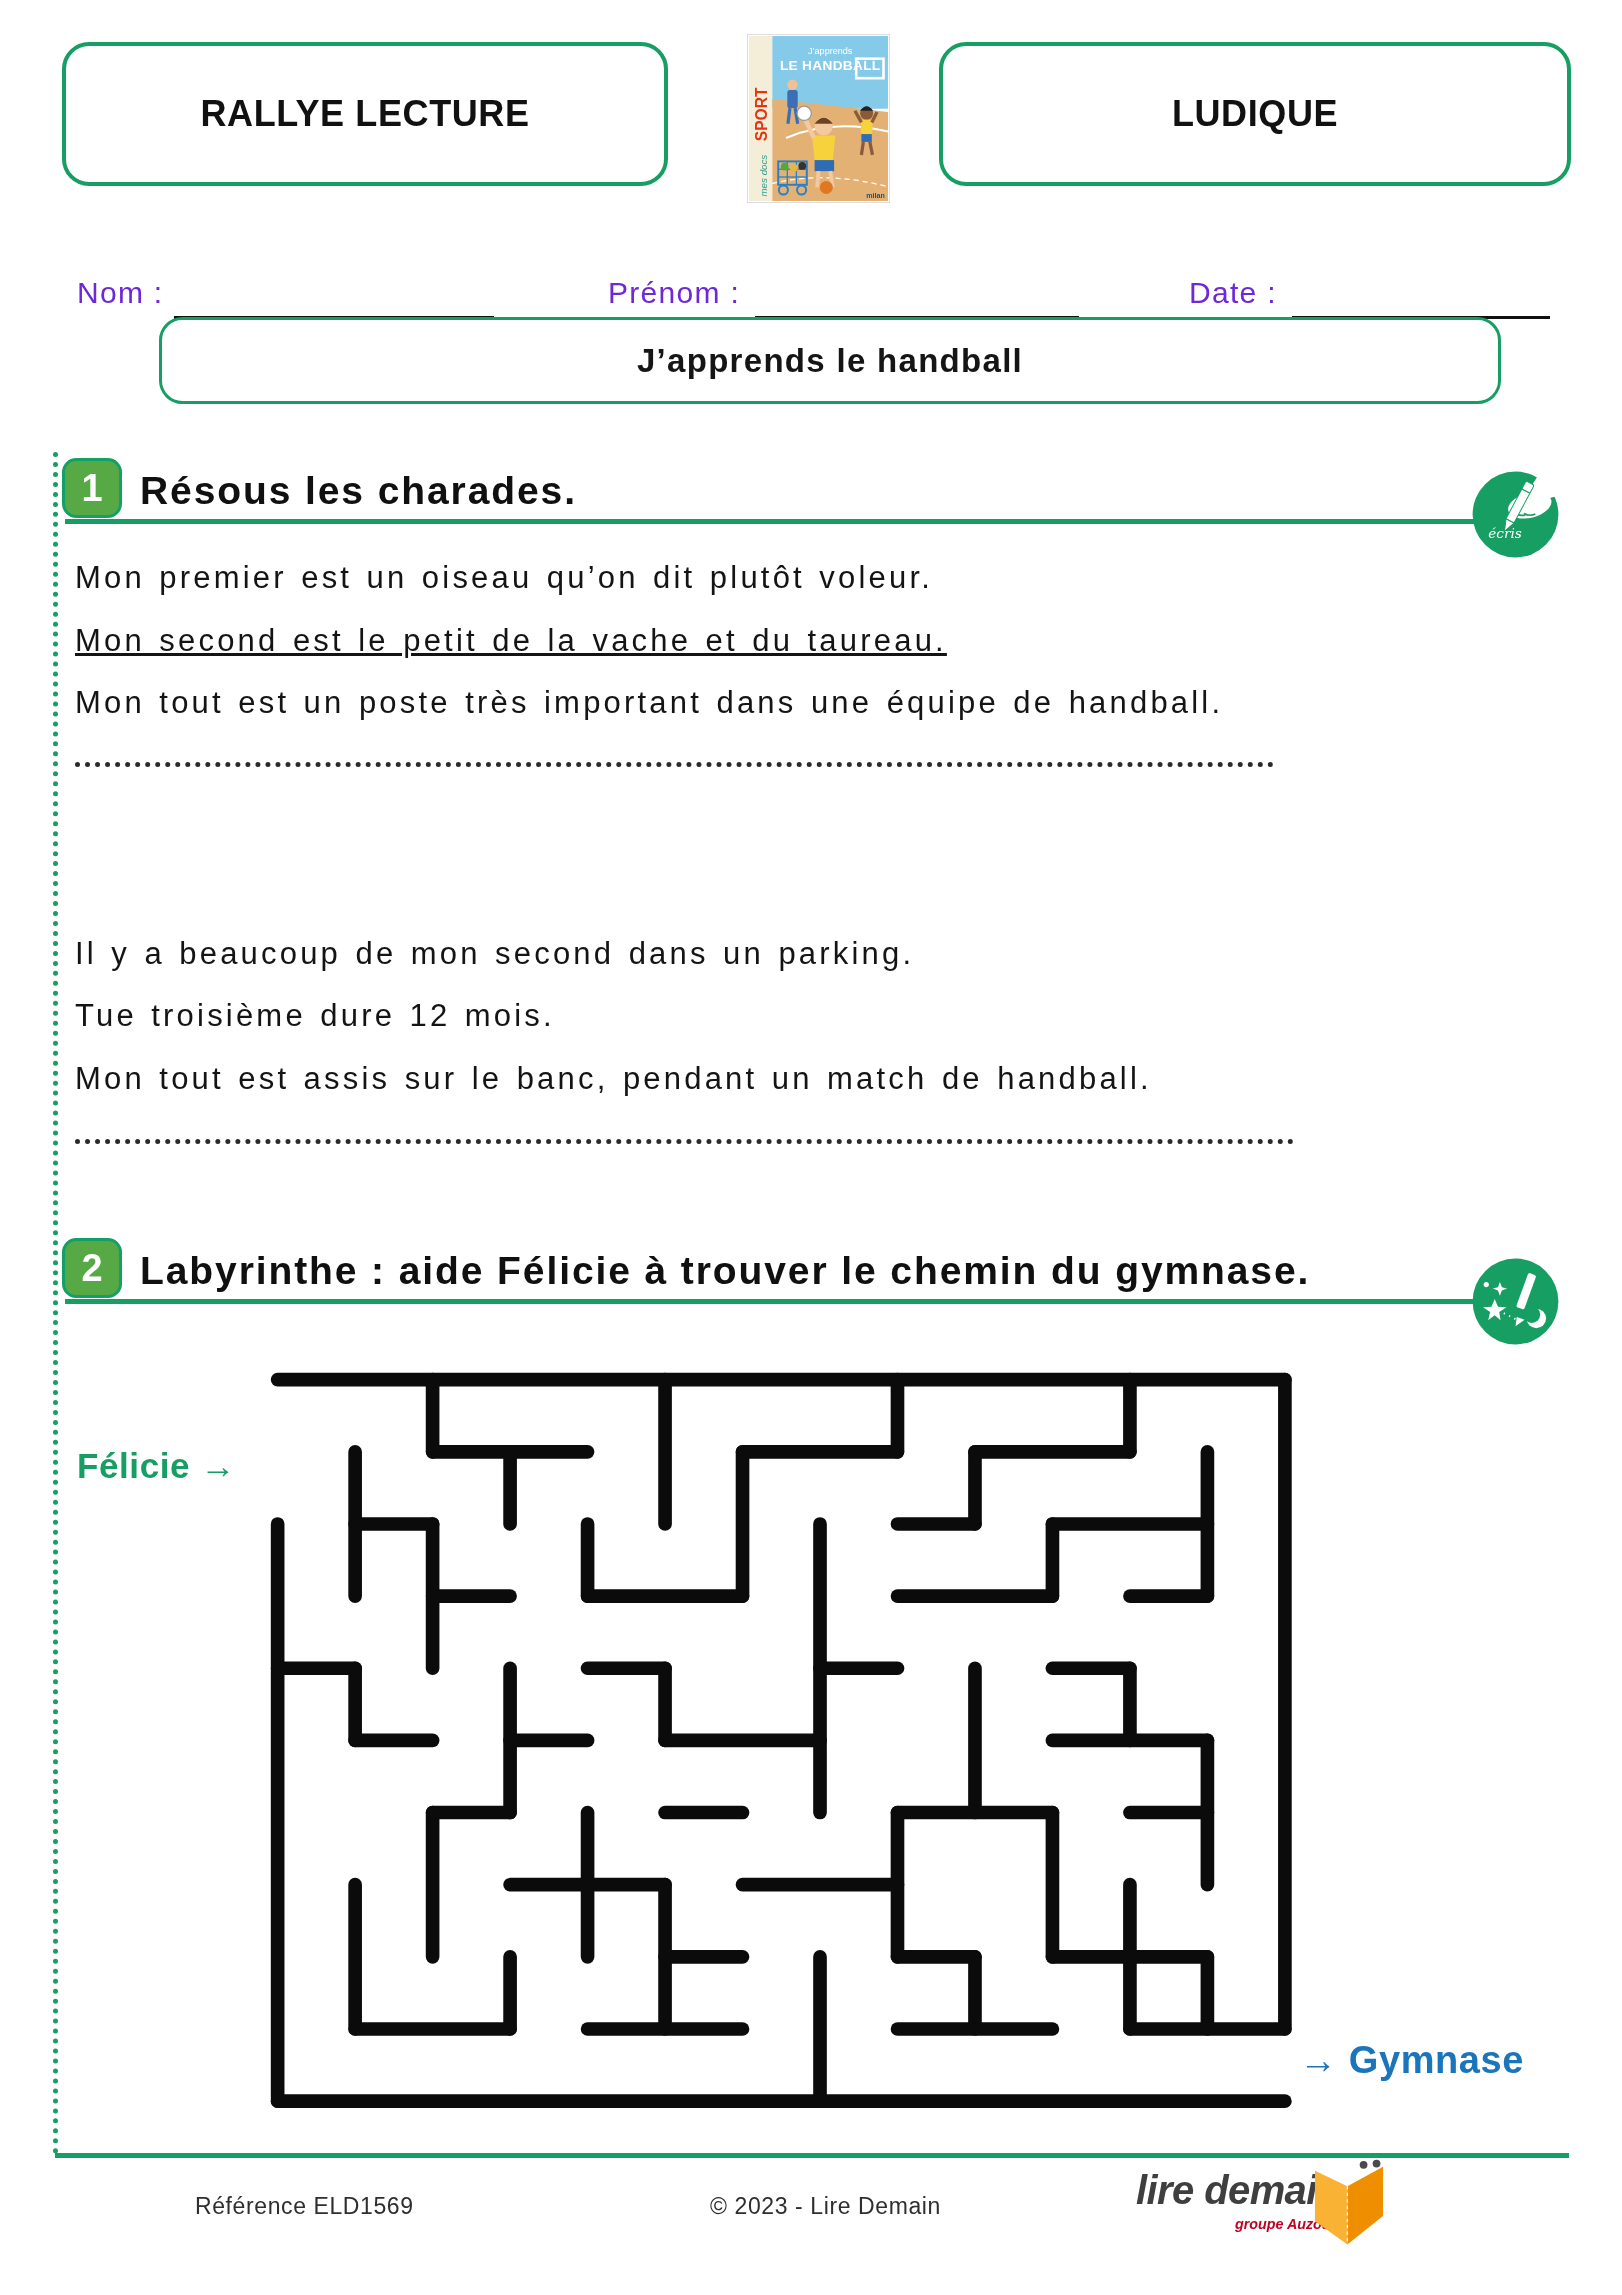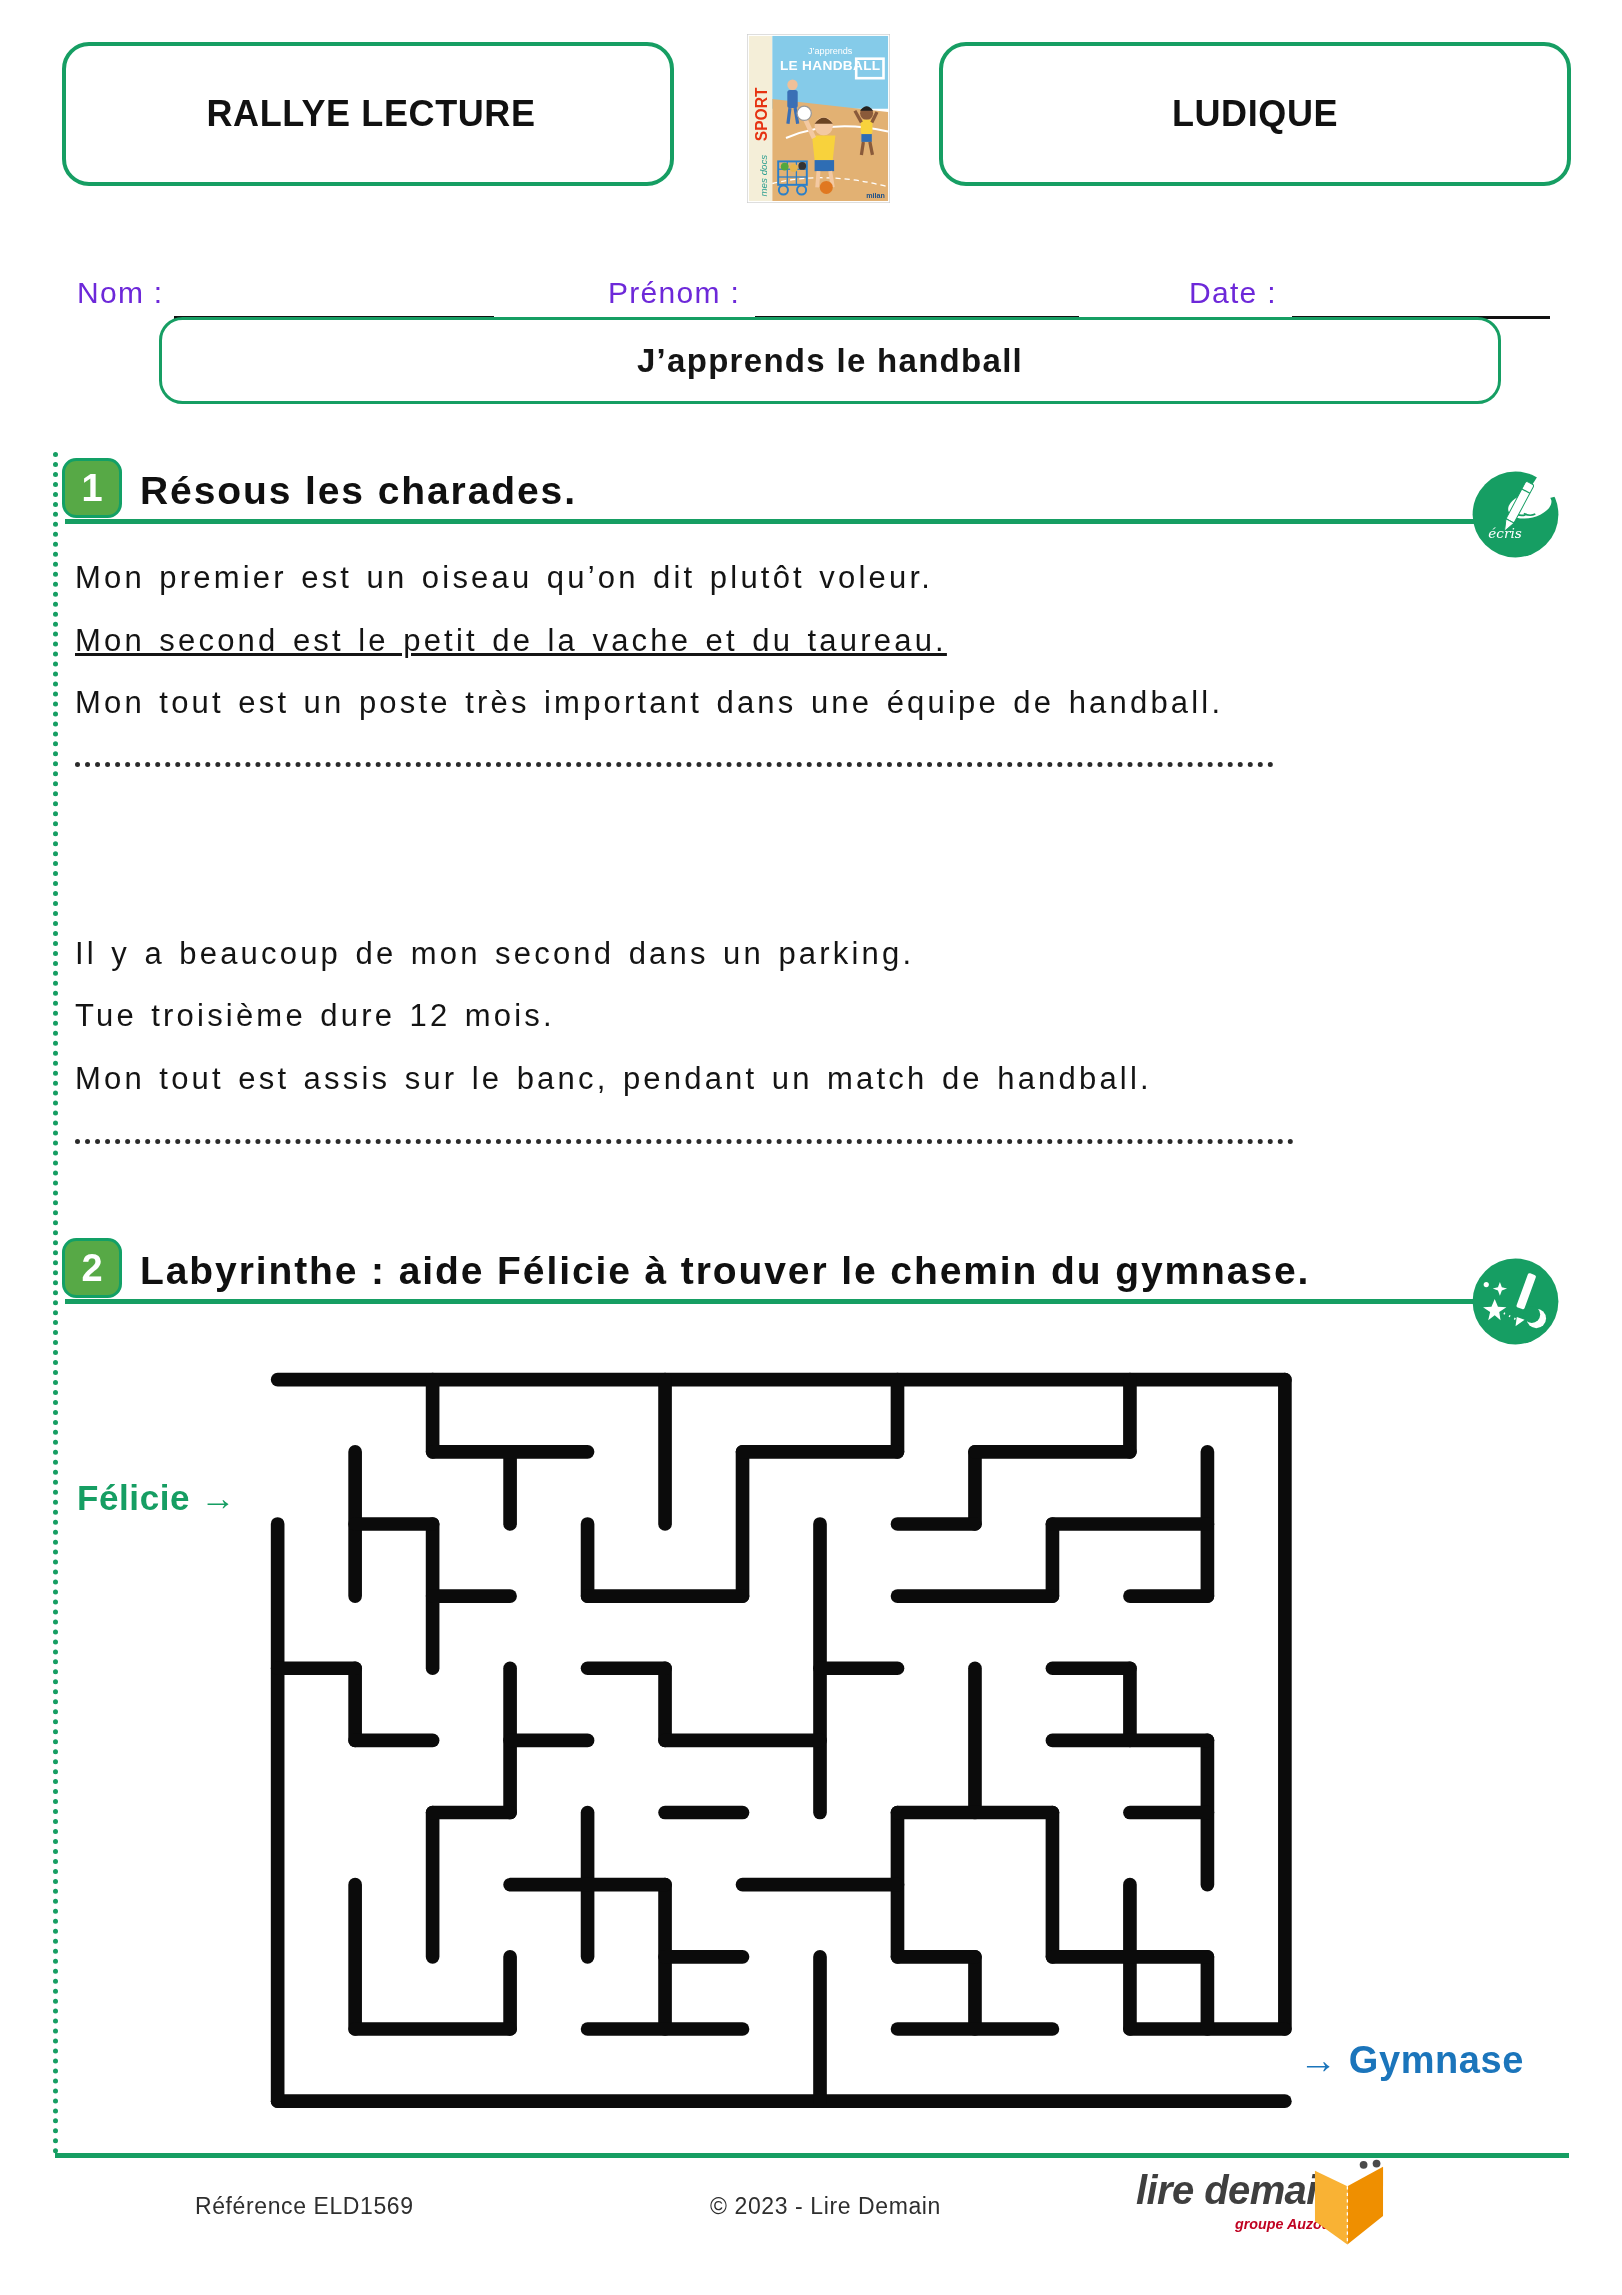--- a/index.html
+++ b/index.html
@@ -29,35 +29,35 @@
     width:60px; height:60px; background:#57a946; border:3.2px solid #12a066;
     border-radius:14.3px; box-sizing:border-box;
     display:flex; align-items:center; justify-content:center;
   }
   .badge span{color:#fff; font-size:38px; font-weight:700;}
   .sec-title{font-size:39px; font-weight:700; letter-spacing:1.9px; color:#101010;}
   .sec-line{height:4.5px; background:#169e63;}
   .body-line{font-size:31px; letter-spacing:3.2px; word-spacing:2.6px; color:#141414; white-space:nowrap;}
   .dotted-line{border-bottom:5.8px dotted #2a2a2a; height:0;}
   .left-dots{border-left:5.8px dotted #169e63; width:0;}
-  .maze-start{font-size:35px; font-weight:700; color:#169e63; letter-spacing:0.6px;margin-top:32px;}
+  .maze-start{font-size:35px; font-weight:700; color:#169e63; letter-spacing:0.6px;}
   .maze-end{font-size:38px; font-weight:700; color:#1b75bb; letter-spacing:0.6px;}
   
   .foot-small{font-size:23px; color:#2e2e2e; letter-spacing:0.6px;}
   .logo-text{font-size:40px; font-weight:700; font-style:italic; color:#3f3f3f; letter-spacing:-0.6px;}
   .logo-sub{font-size:14.3px; font-weight:700; font-style:italic; color:#c00322;}
 </style>
 </head>
 <body>
 
 <div id="page">
 
   <div class="abs left-dots" style="left:53px; top:452px; height:1703px;"></div>
 
-  <div class="abs hbox" style="left:62px; top:42px; width:598px; height:136px;padding-left:6px;">
+  <div class="abs hbox" style="left:62px; top:42px; width:598px; height:136px;">
     <span>RALLYE LECTURE</span>
   </div>
 
   <div class="abs hbox" style="left:939px; top:42px; width:624px; height:136px;">
     <span>LUDIQUE</span>
   </div>
 
   <svg class="abs" style="left:747px; top:34px;" width="143" height="169" viewBox="0 0 220 260">
     <rect x="0" y="0" width="220" height="260" fill="#ffffff" stroke="#cccccc" stroke-width="2"></rect>
 

